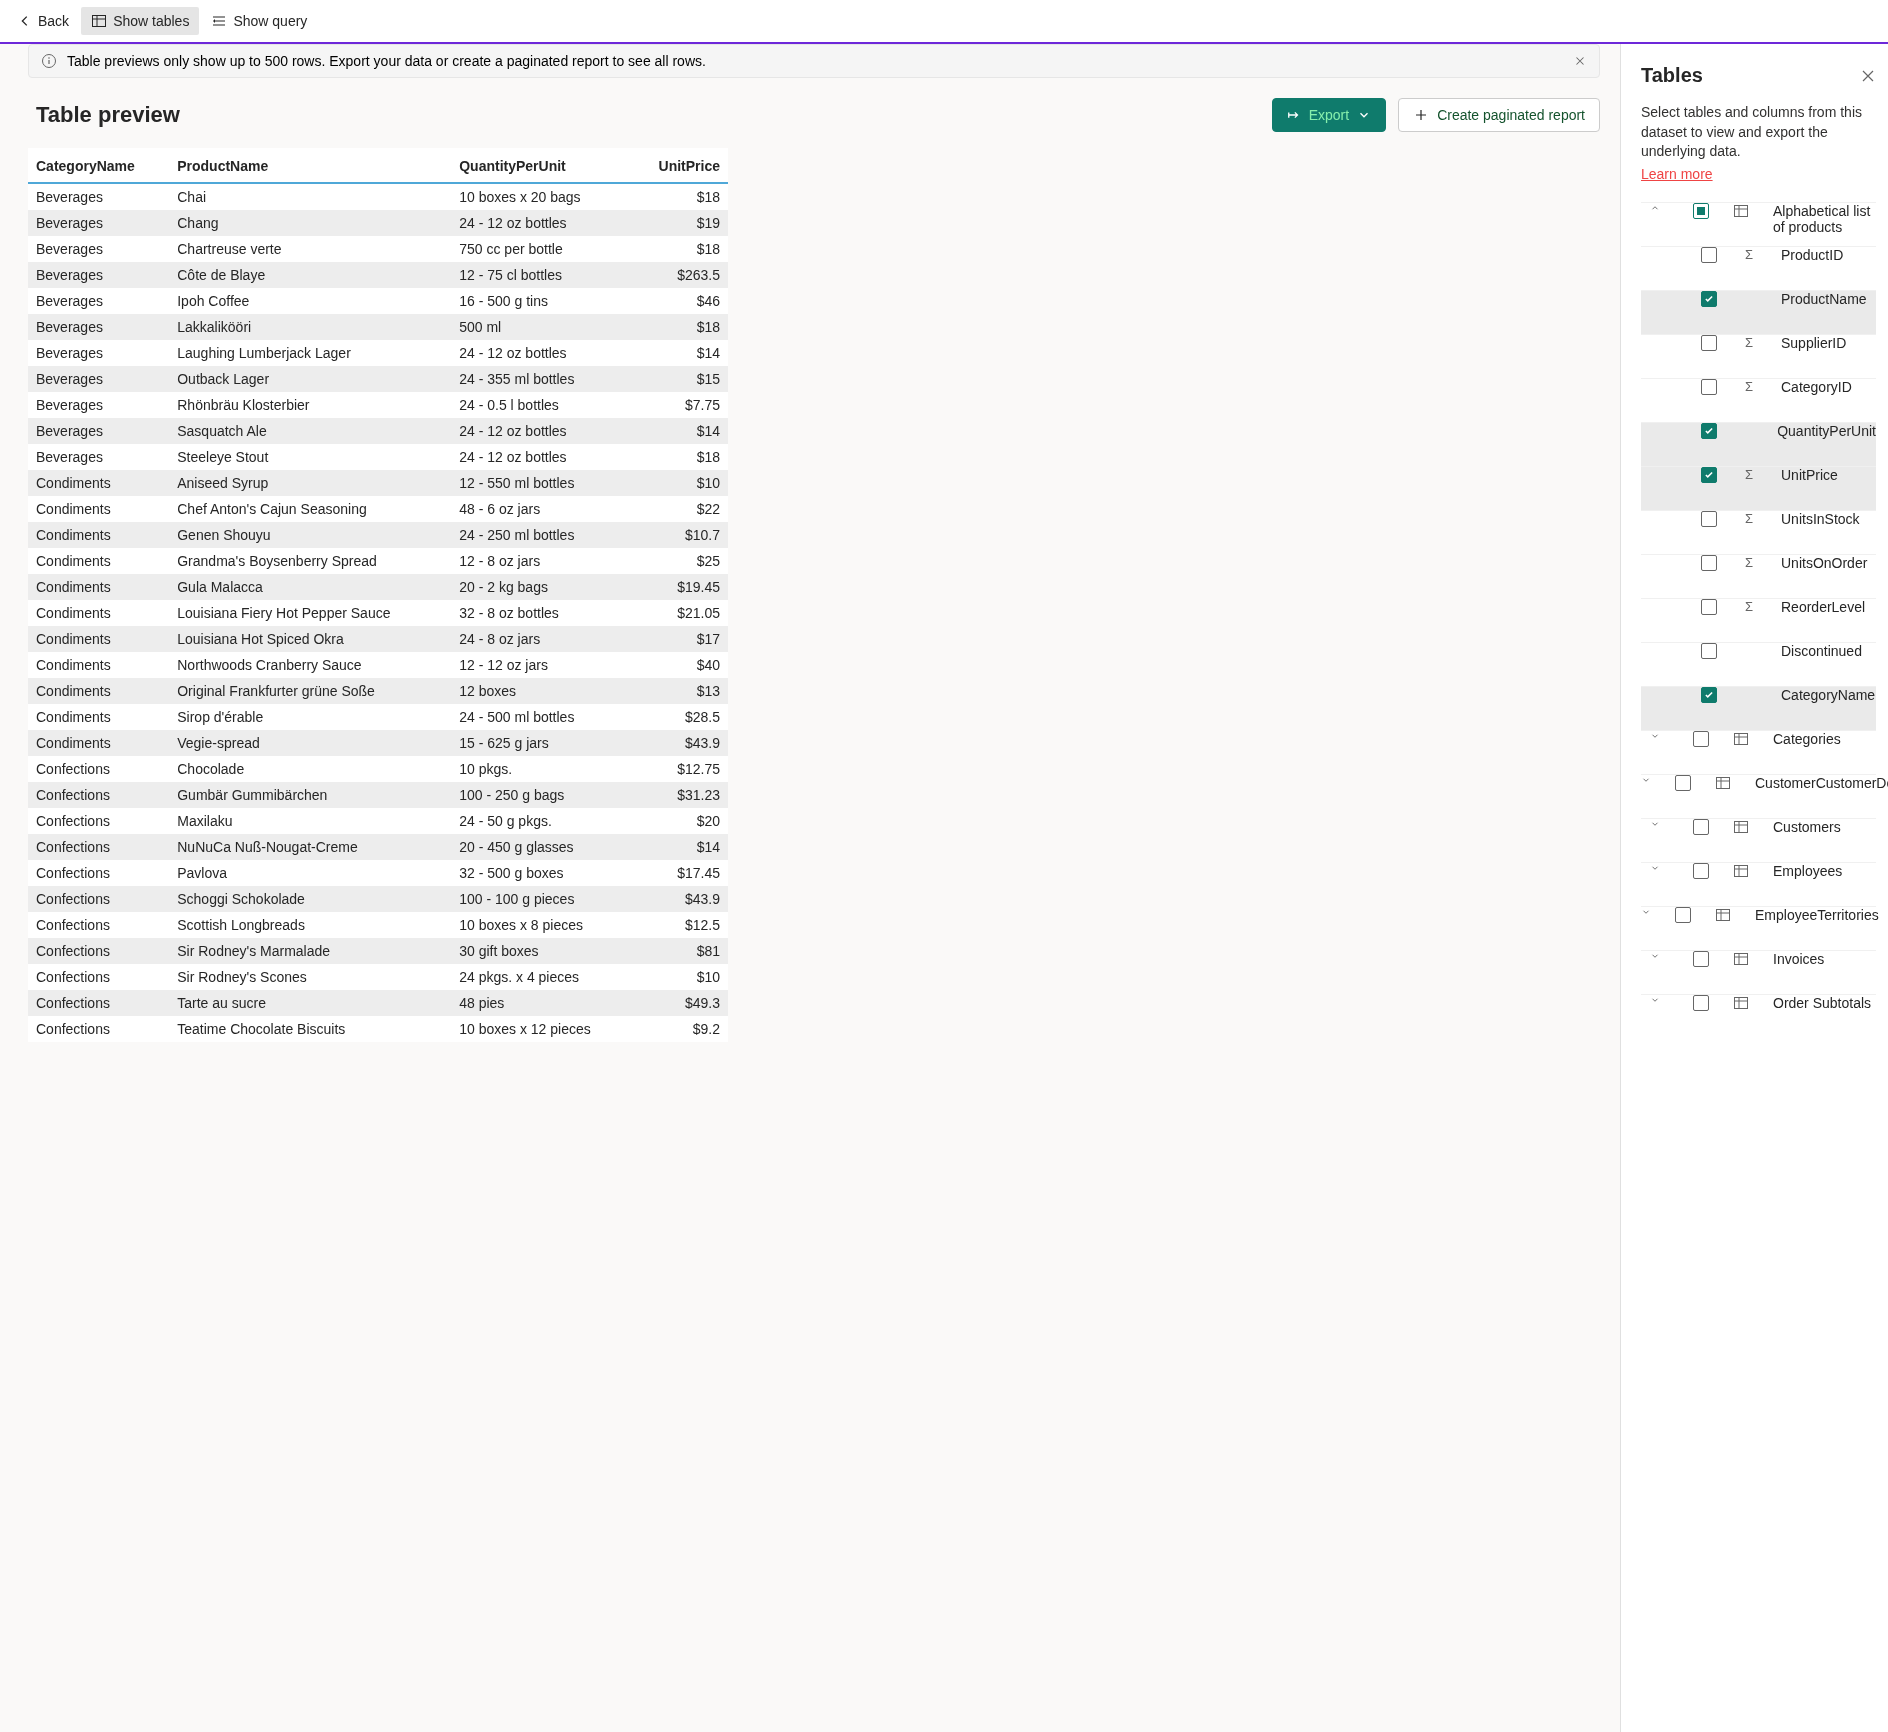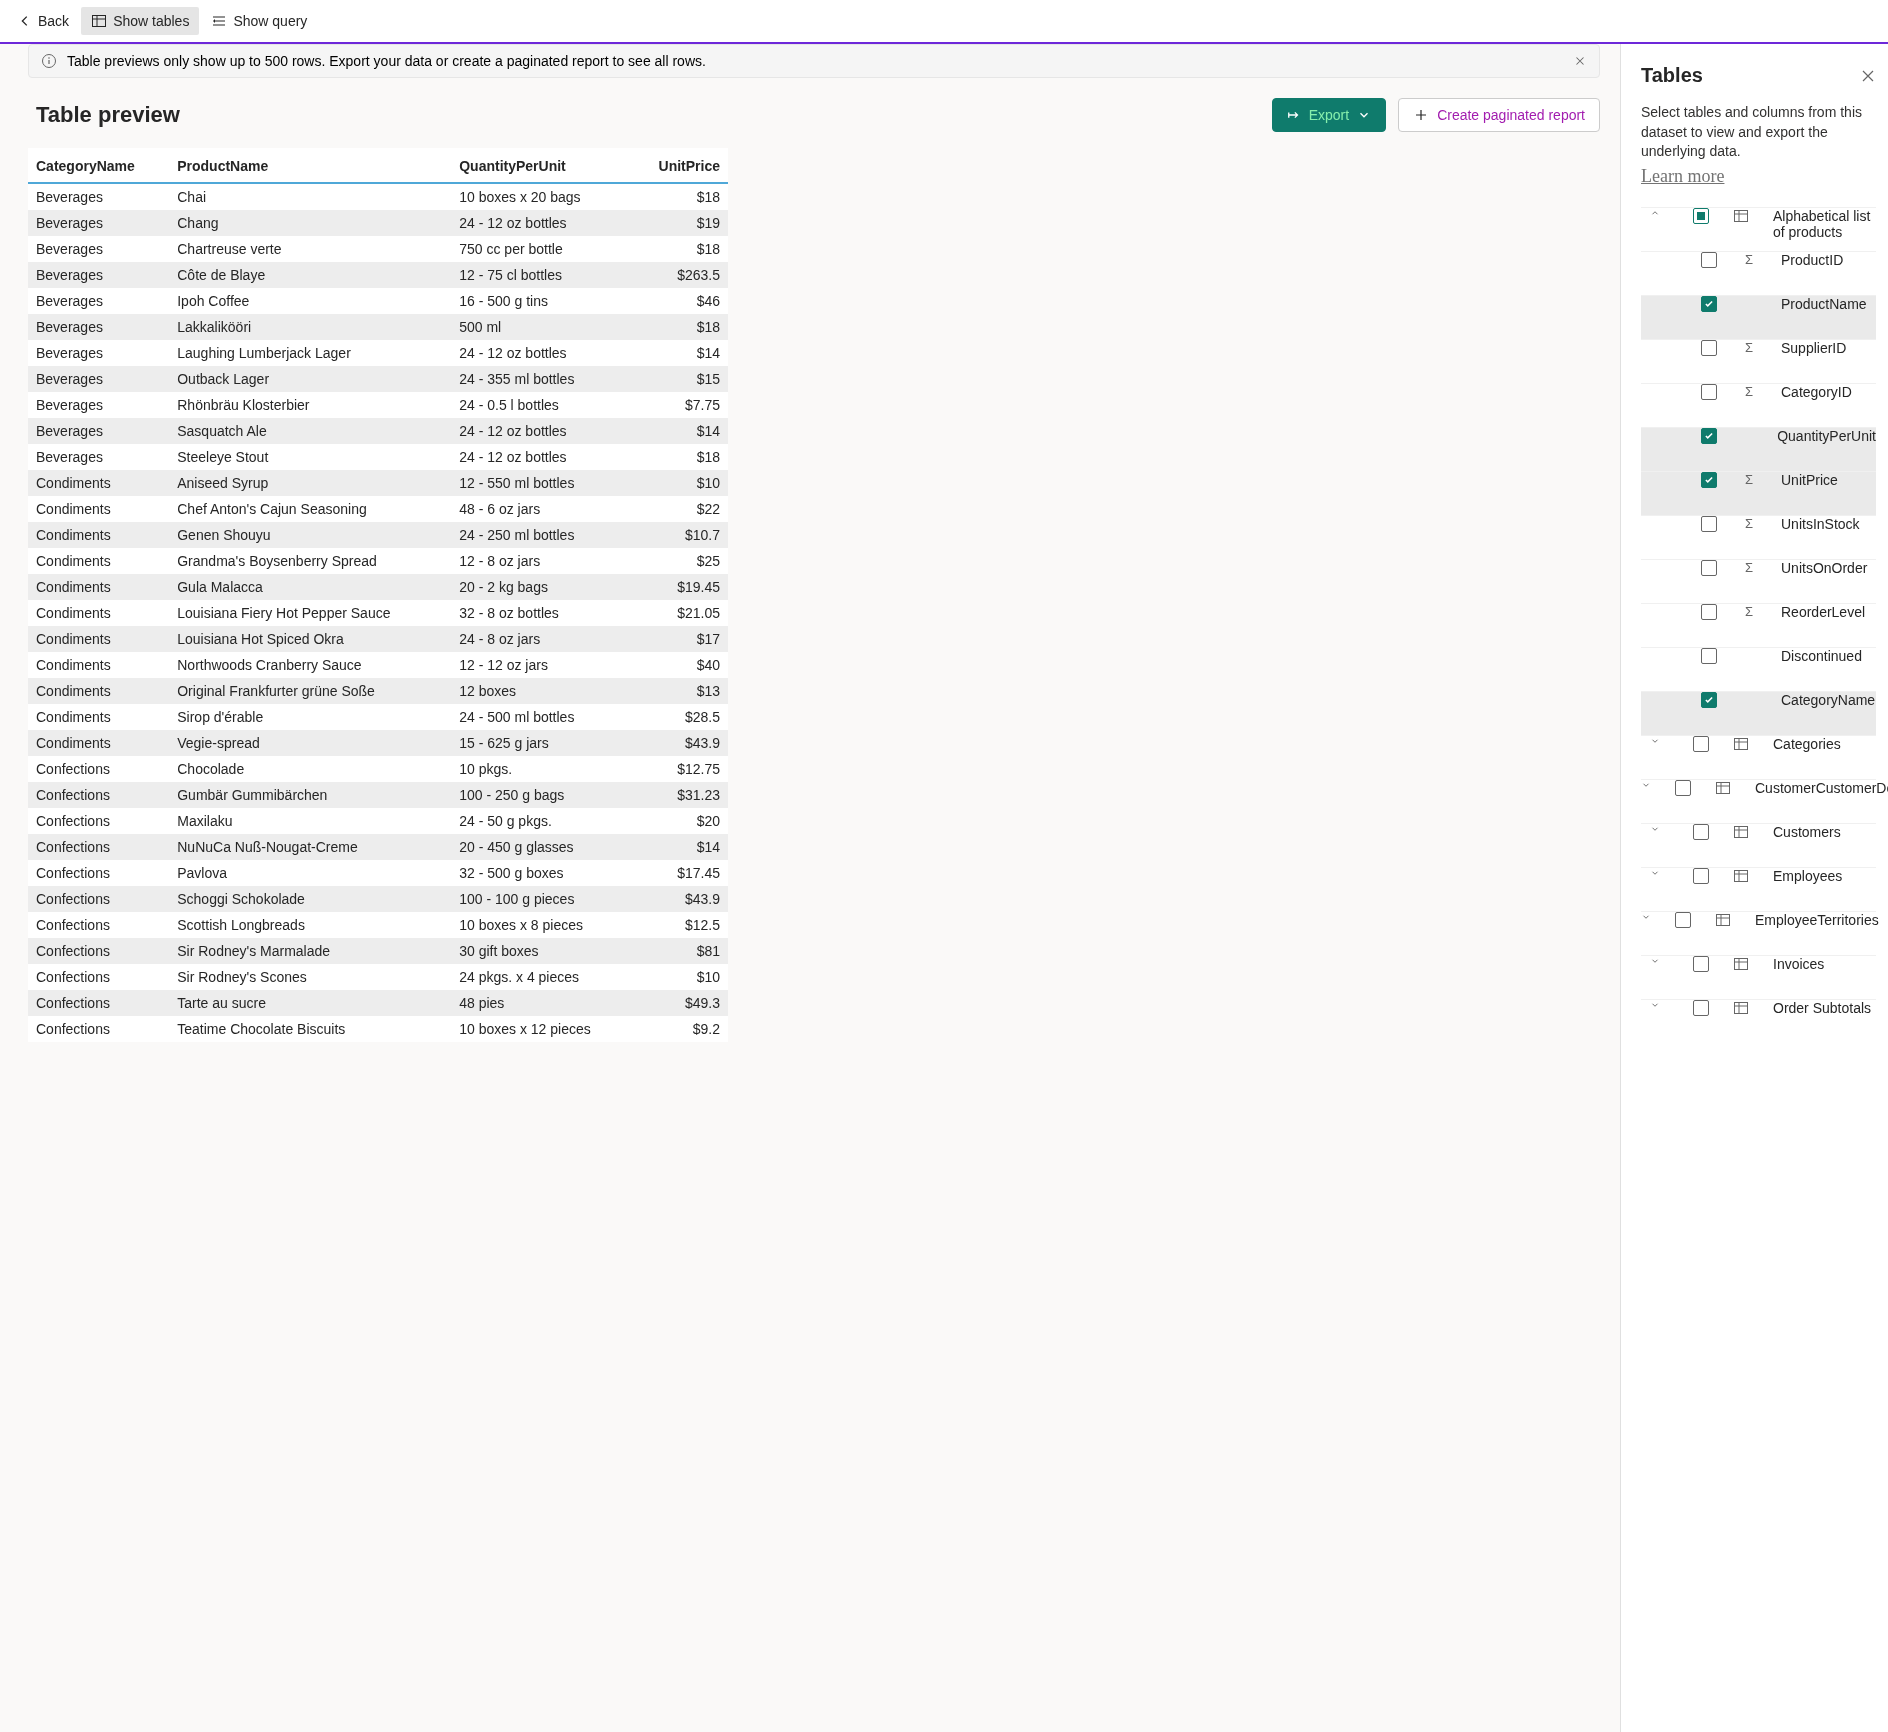--- a/index.html
+++ b/index.html
@@ -14,35 +14,35 @@
 .right-panel { width: 268px; border-left: 1px solid #e0e0e0; display: flex; flex-direction: column; padding: 20px 12px 0 20px; }
 
 .info-banner { display: flex; align-items: center; justify-content: space-between; background: #f5f5f5; border: 1px solid #e6e6e6; border-radius: 4px; padding: 8px 12px; font-size: 14px; color: #000000; }
 .info-left { display: flex; align-items: center; gap: 10px; }
 
 .preview-header { display: flex; align-items: center; justify-content: space-between; padding: 20px 0 16px 8px; }
 .preview-title { font-size: 22px; font-weight: 600; }
 .preview-actions { display: flex; gap: 12px; }
 .btn { display: flex; align-items: center; gap: 8px; padding: 8px 14px; border-radius: 4px; cursor: pointer; font-size: 14px; }
 .btn-primary { background: #0f7b6c; color: #86efac; border: 1px solid #0f7b6c; }
-.btn-secondary { background: #fff; border: 1px solid #ccc; color: #a21caf; }
+.btn-secondary { background: #fff; border: 1px solid #ccc; color: #14532d; }
 
 .table-wrap { flex: 1; overflow: auto; padding-right: 6px; }
 .data-table { width: 700px; border-collapse: collapse; font-size: 14px; }
 .data-table thead th { text-align: left; padding: 10px 8px 8px; font-weight: 600; border-bottom: 2px solid #4fa8d8; background: #fff; }
 .data-table thead th.num { text-align: right; }
 .data-table tbody td { padding: 5px 8px; }
 .data-table tbody td.num { text-align: right; }
 .data-table tbody tr:nth-child(even) { background: #ededed; }
 .data-table tbody tr:nth-child(odd) { background: #fff; }
 
 .tables-header { display: flex; justify-content: space-between; align-items: center; margin-bottom: 16px; }
 .tables-title { font-size: 20px; font-weight: 600; }
 .tables-desc { font-size: 14px; color: #323130; margin-bottom: 4px; line-height: 1.4; }
-.learn-more { color: #737373; text-decoration: underline; font-size: 18px; cursor: pointer; display: inline-block; margin-bottom: 20px; font-family: Liberation Serif, serif; }
+.learn-more { color: #ef4444; text-decoration: underline; font-size: 14px; cursor: pointer; display: inline-block; margin-bottom: 20px; }
 
 .tree { font-size: 14px; }
 .tree-row { display: flex; align-items: flex-start; height: 44px; border-top: 1px solid #f0f0f0; gap: 24px; cursor: pointer; }
 .tree-row.child { padding-left: 60px; }
 .tree-row.child.selected { background: #eaeaea; }
 .tree-row .chev { width: 28px; display: flex; justify-content: center; color: #666; font-size: 10px; }
 .tree-row .chk { width: 16px; height: 16px; border: 1px solid #666; border-radius: 2px; display: flex; align-items: center; justify-content: center; background: #fff; flex-shrink: 0; }
 .tree-row .chk.checked { background: #0f7b6c; border-color: #0f7b6c; color: #fff; }
 .tree-row .chk.partial { background: #fff; border-color: #0f7b6c; }
 .tree-row .chk.partial::after { content: ""; width: 8px; height: 8px; background: #0f7b6c; }

